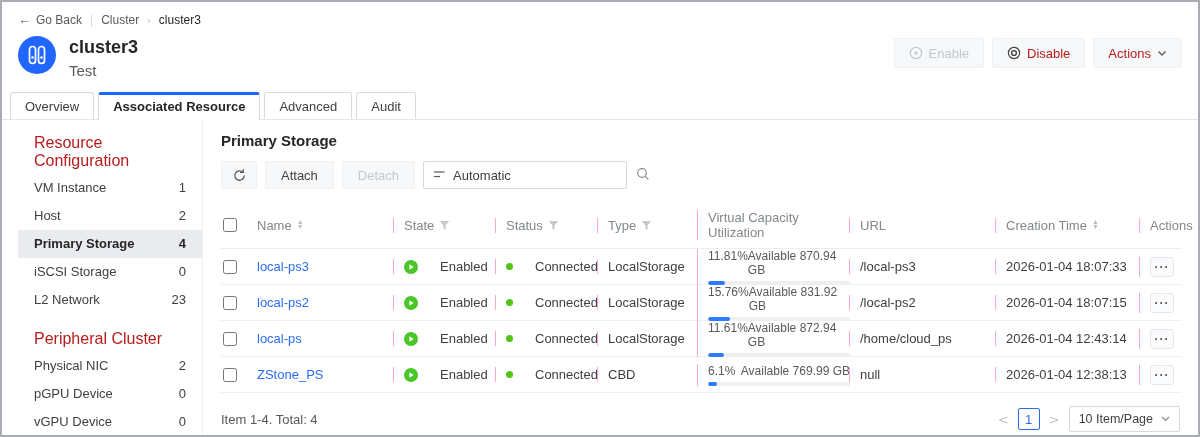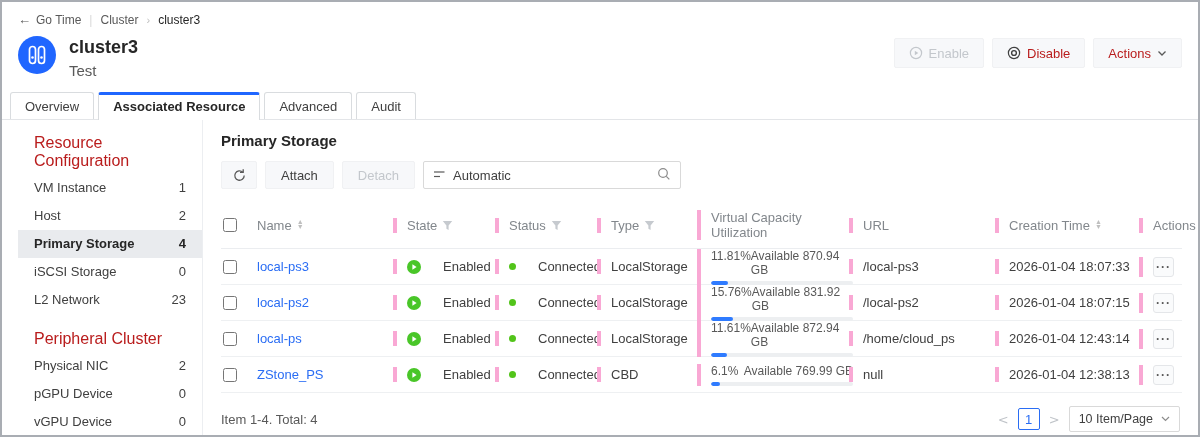--- a/index.html
+++ b/index.html
@@ -39,39 +39,39 @@
   .side-item { display:flex; justify-content:space-between; align-items:center; padding:6px 16px; font-size:13px; color:#404040; cursor:pointer; line-height:16px; }
   .side-item.selected { background:#e9ebee; font-weight:700; color:#262626; }
   .side-gap { height:16px; }
 
   .main { flex:1; padding:12px 0 0 18px; min-width:0; }
   .main-title { font-size:15px; font-weight:700; color:#262626; }
   .toolbar { display:flex; align-items:center; gap:8px; margin-top:12px; }
   .icon-btn { width:36px; height:28px; background:#f7f8fa; border:1px solid #f0f1f3; border-radius:2px; display:flex; align-items:center; justify-content:center; cursor:pointer; }
   .tbtn { height:28px; padding:0 15px; background:#f7f8fa; border:1px solid #f0f1f3; border-radius:2px; font-size:13px; color:#404040; cursor:pointer; font-family:inherit; }
   .tbtn.disabled { color:#c3c7cc; cursor:default; }
-  .searchbox { width:258px; height:28px; border:1px solid #d9d9d9; border-radius:2px; display:flex; align-items:center; padding:0 9px; gap:7px; background:#fff; }
+  .searchbox { width:204px; height:28px; border:1px solid #d9d9d9; border-radius:2px; display:flex; align-items:center; padding:0 9px; gap:7px; background:#fff; }
   .searchbox input { border:none; outline:none; flex:1; font-size:13px; color:#404040; font-family:inherit; background:transparent; }
 
   
   .table { margin-top:14px; }
   .trow, .thead { display:flex; align-items:center; }
   .thead { padding:7px 0 8px 0; border-bottom:1px solid #ebedf0; color:#82878c; font-size:13px; }
   .trow { height:36px; border-bottom:1px solid #eef0f2; font-size:13px; }
   .col { padding-right:8px; display:flex; align-items:flex-end; min-width:0; }
   .c-check { width:36px; justify-content:flex-start; padding-left:2px; }
   .c-name { width:136px; }
   .c-state { width:102px; }
   .c-status { width:102px; }
   .c-type { width:100px; }
   .c-cap { width:152px; display:block; }
   .c-url { width:146px; }
   .c-time { width:144px; }
   .c-act { flex:1; }
-  .hsep { border-left:4px solid #f9a8d4; padding-left:10px; }
+  .hsep { border-left:1px solid #f9a8d4; padding-left:10px; }
   .thead .hlabel { display:flex; align-items:center; gap:5px; cursor:pointer; }
   input[type=checkbox] { width:14px; height:14px; accent-color:#2166ff; cursor:pointer; }
   a.res-link { color:#2a6df4; text-decoration:none; cursor:pointer; }
   .state-cell { display:flex; align-items:center; gap:22px; }
   .dot { width:7px; height:7px; border-radius:50%; background:#52c41a; flex:none; }
   .cap-line { display:flex; justify-content:space-between; align-items:baseline; font-size:12px; color:#595959; width:142px; }
   .cap-line .avail { color:#595959; }
   .bar { width:142px; height:4px; background:#edeff1; border-radius:2px; margin-top:4px; overflow:hidden; }
   .bar-fill { height:100%; background:#2f7bff; border-radius:2px; }
   .ellipsis-btn { width:30px; height:20px; border:1px solid #e4e6e9; background:#fafbfc; border-radius:3px; color:#595959; font-size:12px; line-height:16px; letter-spacing:1px; cursor:pointer; font-weight:700; font-family:inherit; }
@@ -87,21 +87,21 @@
 </style>
 </head>
 <body>
 
 <div class="frame">
 
   <div class="topbar">
     <div class="breadcrumb">
       <span class="back">
         <span class="arrow">←</span>
-        <span>Go Time</span>
+        <span>Go Back</span>
       </span>
       <span class="bc-div">|</span>
       <span>Cluster</span>
       <span class="bc-sep">›</span>
       <span class="bc-current">cluster3</span>
     </div>
 
     <div class="title-row">
       <div class="avatar">
         <svg width="22" height="22" viewBox="0 0 22 22">

